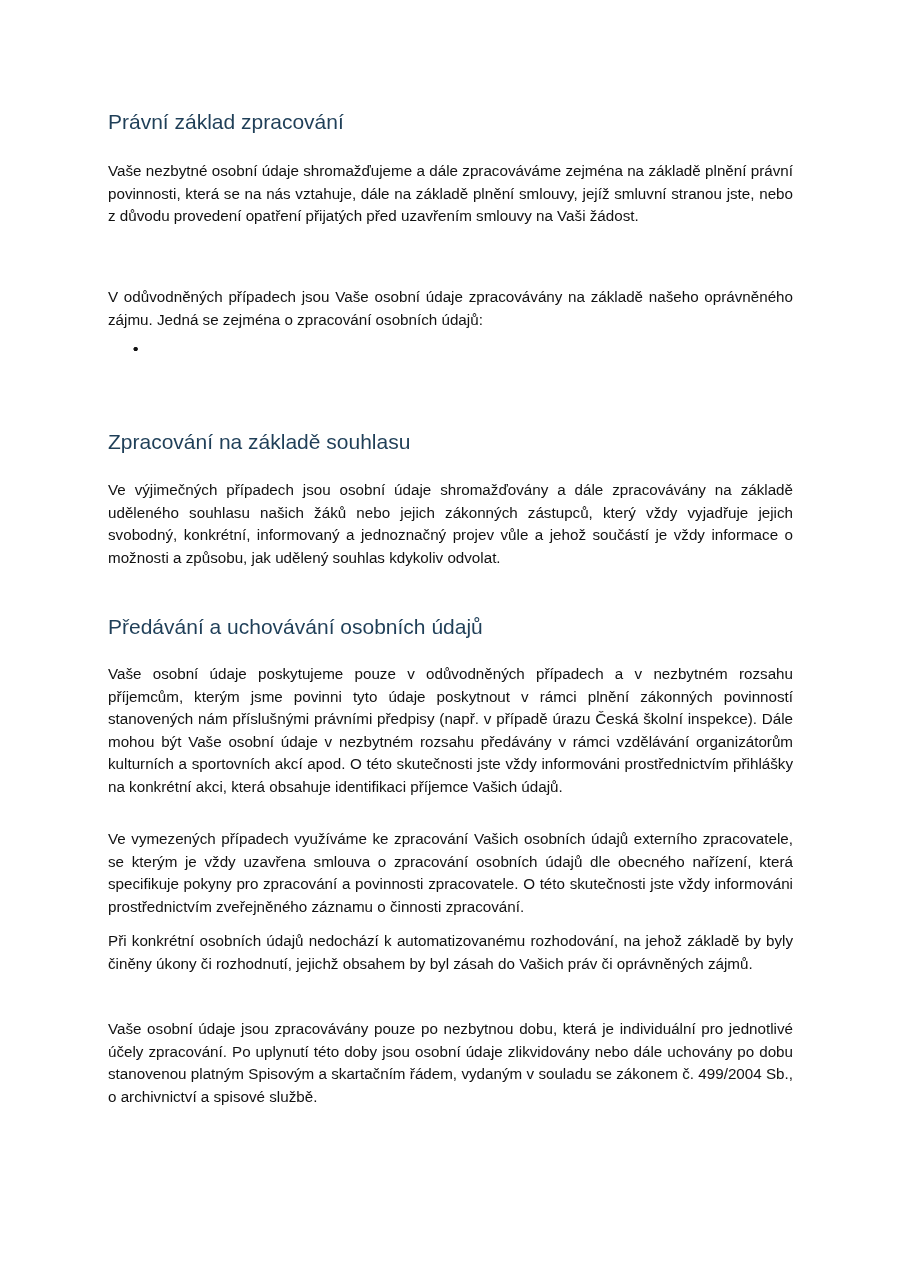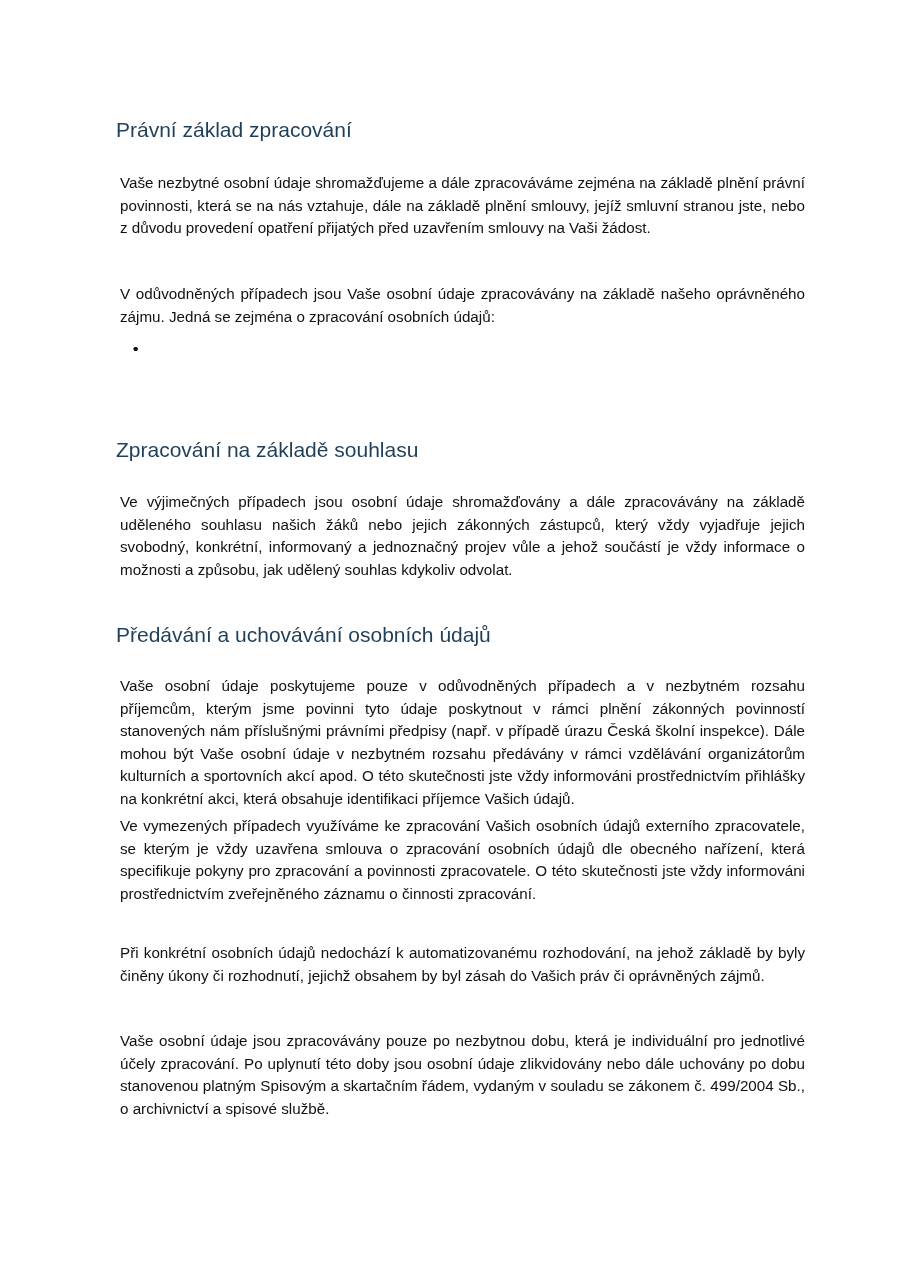--- a/index.html
+++ b/index.html
@@ -7,28 +7,28 @@
   .page {
     position: absolute; left: 108px; top: 0; width: 685px;
     font-family: "Liberation Sans", sans-serif;
     color: #111111;
   }
   h2 {
     font-family: "Liberation Sans", sans-serif;
     font-weight: normal;
     color: #1f3f58;
     font-size: 21px;
-    margin: 8px;
+    margin: 0;
     position: absolute; left: 0;
     white-space: nowrap;
   }
   p {
     font-size: 15.2px;
     line-height: 22.5px;
-    margin: 12px;
+    margin: 0;
     text-align: justify;
     position: absolute; left: 0; width: 685px;
   }
   ul {
     position: absolute; left: 0; width: 685px;
     margin: 0; padding: 0; list-style: none;
     font-size: 15.2px; line-height: 22.5px;
   }
   ul li {
     position: relative; padding-left: 54px; text-align: justify;
@@ -37,33 +37,33 @@
     position: absolute; left: 25px; top: 0;
   }
 </style>
 </head>
 <body>
 
 <div class="page">
 
   <h2 style="top:110px">Právní základ zpracování</h2>
   <p style="top:160px">Vaše nezbytné osobní údaje shromažďujeme a dále zpracováváme zejména na základě plnění právní povinnosti, která se na nás vztahuje, dále na základě plnění smlouvy, jejíž smluvní stranou jste, nebo z důvodu provedení opatření přijatých před uzavřením smlouvy na Vaši žádost.</p>
-  <p style="top:271px">V odůvodněných případech jsou Vaše osobní údaje zpracovávány na základě našeho oprávněného zájmu. Jedná se zejména o zpracování osobních údajů:</p>
+  <p style="top:286px">V odůvodněných případech jsou Vaše osobní údaje zpracovávány na základě našeho oprávněného zájmu. Jedná se zejména o zpracování osobních údajů:</p>
 
   <ul style="top:338px">
     <li>
       <span class="bullet">•</span>
     </li>
     <li>
       <span class="bullet">•</span>
     </li>
   </ul>
 
   <h2 style="top:430px">Zpracování na základě souhlasu</h2>
   <p style="top:479px">Ve výjimečných případech jsou osobní údaje shromažďovány a dále zpracovávány na základě uděleného souhlasu našich žáků nebo jejich zákonných zástupců, který vždy vyjadřuje jejich svobodný, konkrétní, informovaný a jednoznačný projev vůle a jehož součástí je vždy informace o možnosti a způsobu, jak udělený souhlas kdykoliv odvolat.</p>
 
   <h2 style="top:615px">Předávání a uchovávání osobních údajů</h2>
   <p style="top:663px">Vaše osobní údaje poskytujeme pouze v odůvodněných případech a v nezbytném rozsahu příjemcům, kterým jsme povinni tyto údaje poskytnout v rámci plnění zákonných povinností stanovených nám příslušnými právními předpisy (např. v případě úrazu Česká školní inspekce). Dále mohou být Vaše osobní údaje v nezbytném rozsahu předávány v rámci vzdělávání organizátorům kulturních a sportovních akcí apod. O této skutečnosti jste vždy informováni prostřednictvím přihlášky na konkrétní akci, která obsahuje identifikaci příjemce Vašich údajů.</p>
-  <p style="top:803px">Ve vymezených případech využíváme ke zpracování Vašich osobních údajů externího zpracovatele, se kterým je vždy uzavřena smlouva o zpracování osobních údajů dle obecného nařízení, která specifikuje pokyny pro zpracování a povinnosti zpracovatele. O této skutečnosti jste vždy informováni prostřednictvím zveřejněného záznamu o činnosti zpracování.</p>
+  <p style="top:828px">Ve vymezených případech využíváme ke zpracování Vašich osobních údajů externího zpracovatele, se kterým je vždy uzavřena smlouva o zpracování osobních údajů dle obecného nařízení, která specifikuje pokyny pro zpracování a povinnosti zpracovatele. O této skutečnosti jste vždy informováni prostřednictvím zveřejněného záznamu o činnosti zpracování.</p>
   <p style="top:930px">Při konkrétní osobních údajů nedochází k automatizovanému rozhodování, na jehož základě by byly činěny úkony či rozhodnutí, jejichž obsahem by byl zásah do Vašich práv či oprávněných zájmů.</p>
   <p style="top:1018px">Vaše osobní údaje jsou zpracovávány pouze po nezbytnou dobu, která je individuální pro jednotlivé účely zpracování. Po uplynutí této doby jsou osobní údaje zlikvidovány nebo dále uchovány po dobu stanovenou platným Spisovým a skartačním řádem, vydaným v souladu se zákonem č. 499/2004 Sb., o archivnictví a spisové službě.</p>
 
 </div>
 
 </body></html>

